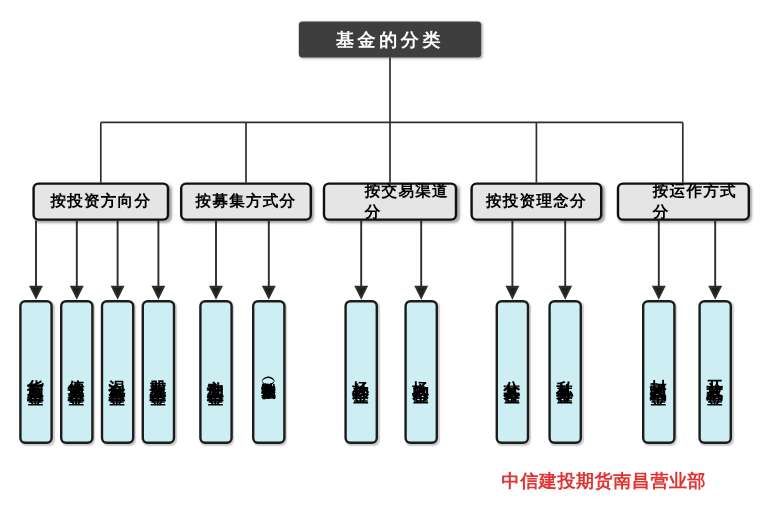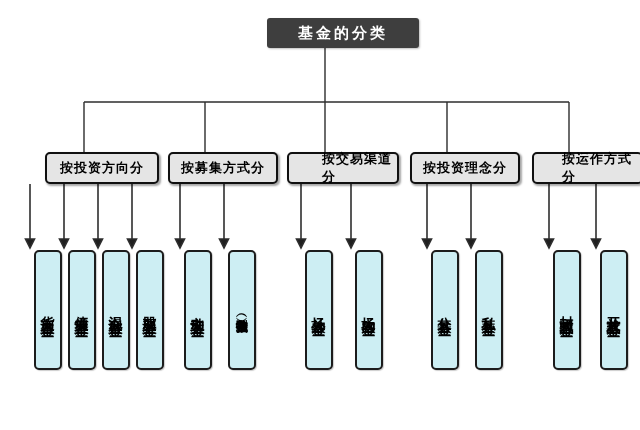--- a/index.html
+++ b/index.html
@@ -4,21 +4,21 @@
 <title>Diagram</title>
 <style>
   html,body{margin:0;padding:0;}
   body{
     width:640px;height:430px;background:#ffffff;overflow:hidden;
     font-family:"Liberation Sans","DejaVu Sans",sans-serif;
     position:relative;
   }
   .stage{position:absolute;left:0;top:0;width:640px;height:430px;}
   svg.connectors{position:absolute;left:0;top:0;width:640px;height:430px;z-index:1;}
-  .node{position:absolute;box-sizing:border-box;display:flex;align-items:center;justify-content:center;z-index:2;margin-left:18px;}
+  .node{position:absolute;box-sizing:border-box;display:flex;align-items:center;justify-content:center;z-index:2;}
   .root{
     left:249px;top:18px;width:152px;height:30px;
     background:#3e3e3e;color:#ffffff;border-radius:3px;
     font-size:15px;font-weight:bold;letter-spacing:3px;
     box-shadow:1px 1px 2px rgba(0,0,0,0.25);
   }
   .cat{
     top:152px;height:32px;
     background:#e5e5e5;color:#000000;
     border:2px solid #101010;border-radius:5px;
@@ -100,14 +100,15 @@
   <div class="node leaf l4">股票型基金</div>
   <div class="node leaf l5">主动型基金</div>
   <div class="node leaf l6 tight">被动型（指数）基金</div>
   <div class="node leaf l7">场外基金</div>
   <div class="node leaf l8">场内基金</div>
   <div class="node leaf l9">公募基金</div>
   <div class="node leaf l10">私募基金</div>
   <div class="node leaf l11">封闭式基金</div>
   <div class="node leaf l12">开放式基金</div>
 
+  <div class="watermark">中信建投期货南昌营业部</div>
 
 </div>
 
 </body></html>

